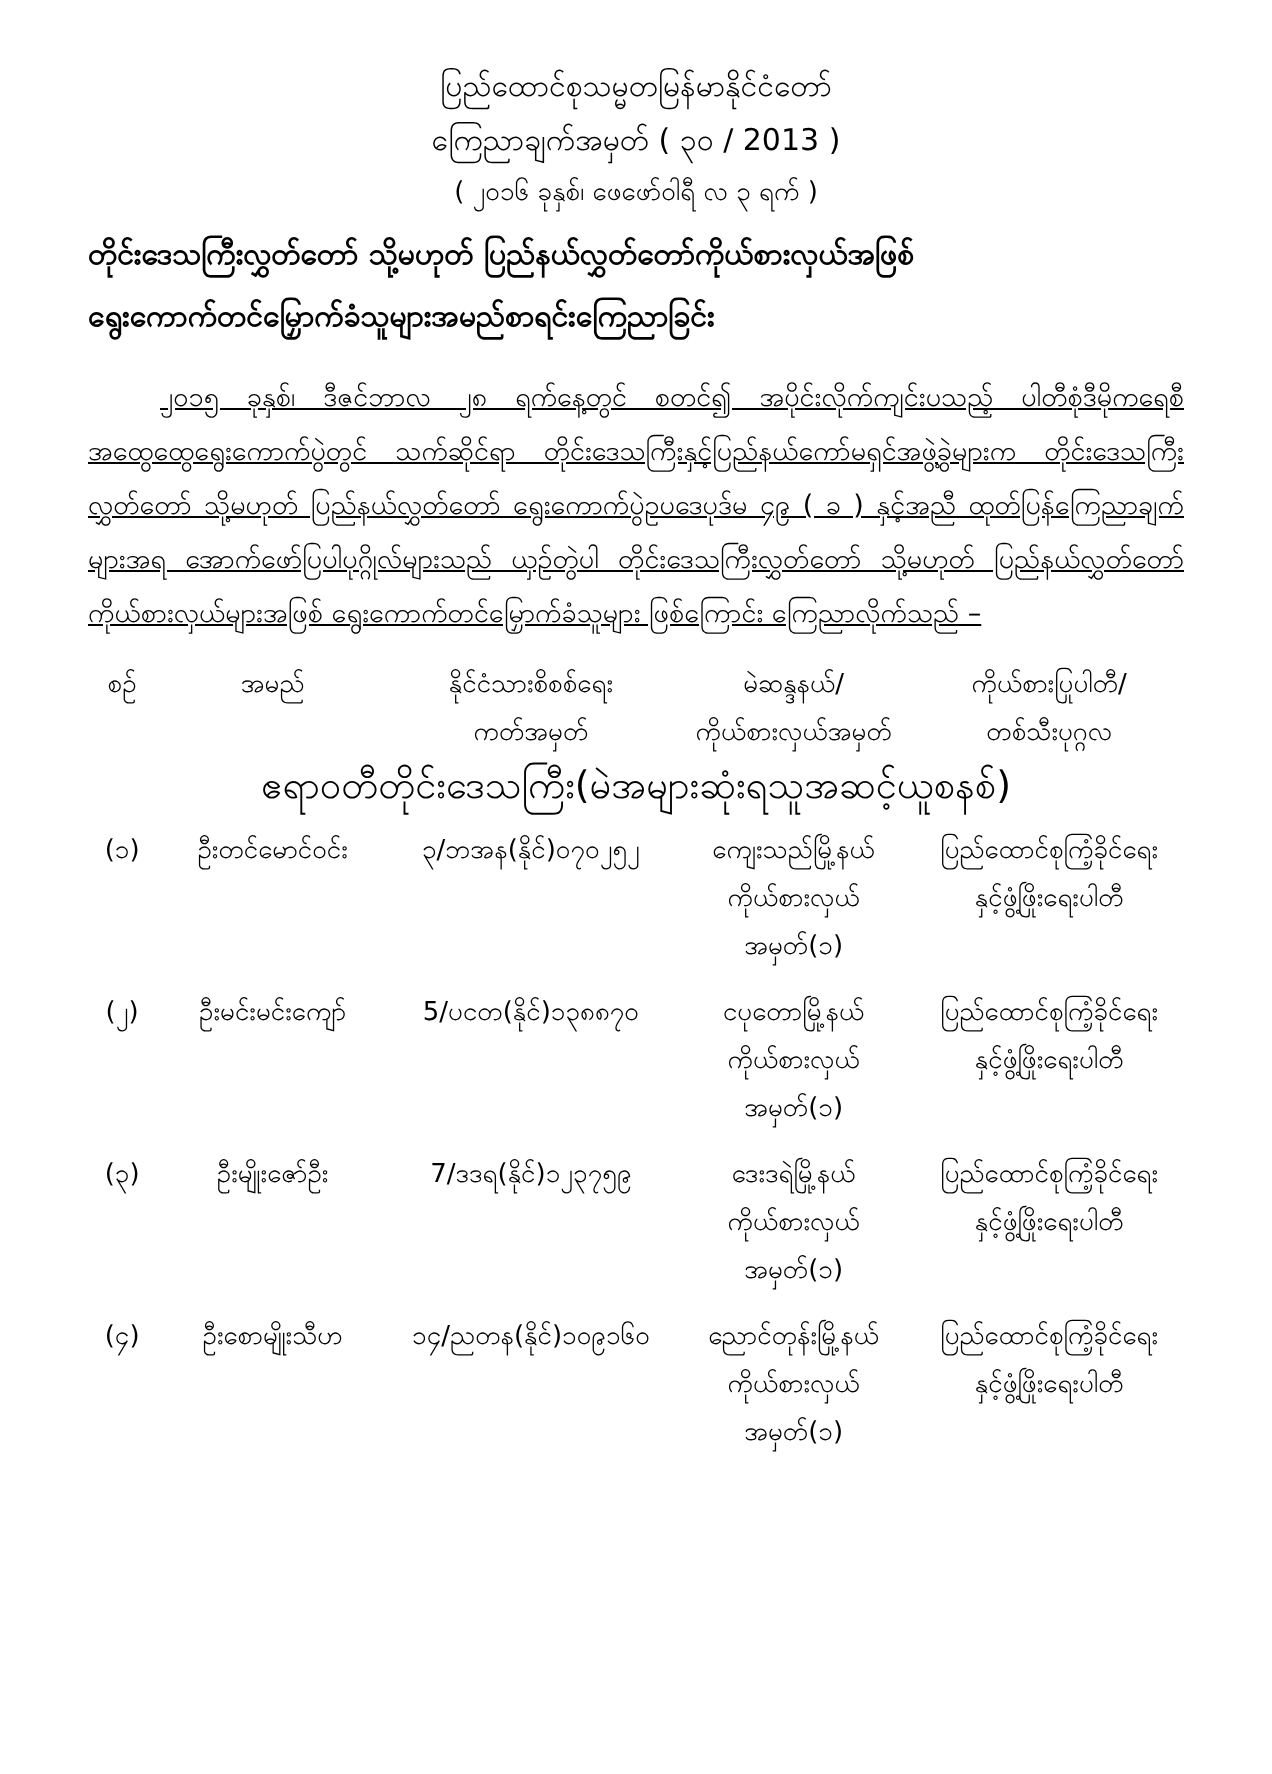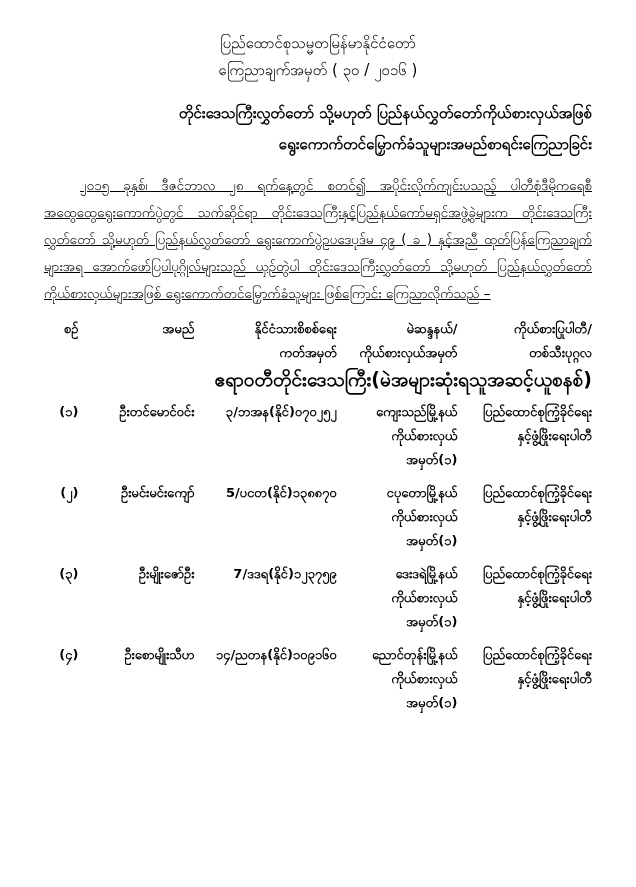--- a/index.html
+++ b/index.html
@@ -25,25 +25,25 @@
   .hdr-line {
     font-size: 15px;
     line-height: 27px;
     font-weight: normal;
   }
   .hdr-sub {
     font-size: 13px;
     line-height: 25px;
   }
   .title-block {
-    margin-top: 14px;
+    margin-top: 3px;
     font-size: 15px;
     line-height: 31px;
     font-weight: bold;
-    text-align: right;
+    text-align: left;
   }
   .body-block {
     margin-top: 12px;
     font-size: 13.5px;
     line-height: 27px;
     text-align: justify;
     text-decoration: underline;
   }
   .body-block p {
     margin: 0;
@@ -55,22 +55,22 @@
   .tbl {
     width: 100%;
     border-collapse: collapse;
     margin-top: 10px;
     font-size: 13px;
     line-height: 24px;
   }
   .tbl th, .tbl td {
     vertical-align: top;
     padding: 0;
-    font-weight: bold;
-    text-align: right;
+    font-weight: normal;
+    text-align: center;
   }
   .col-no      { width: 40px; }
   .col-name    { width: 146px; }
   .col-nrc     { width: 150px; }
   .col-const   { width: 140px; }
   .col-party   { width: 160px; }
   .hdr-row td {
     padding-bottom: 2px;
   }
   .subhead {
@@ -83,21 +83,22 @@
   }
   .nowrap { white-space: nowrap; }
 </style>
 </head>
 <body>
 
 <div class="page">
 
   <div class="center">
     <div class="hdr-line">ပြည်ထောင်စုသမ္မတမြန်မာနိုင်ငံတော်</div>
-    <div class="hdr-line">ကြေညာချက်အမှတ် ( ၃၀ / ၂၀၁၆ )</div>
+    <div class="hdr-line">ကြေညာချက်အမှတ် ( ၃၀ / 2013 )</div>
+    <div class="hdr-sub">( ၂၀၁၆ ခုနှစ်၊ ဖေဖော်ဝါရီ လ   ၃   ရက် )</div>
   </div>
 
   <div class="title-block">
     <div>တိုင်းဒေသကြီးလွှတ်တော် သို့မဟုတ် ပြည်နယ်လွှတ်တော်ကိုယ်စားလှယ်အဖြစ်</div>
     <div>ရွေးကောက်တင်မြှောက်ခံသူများအမည်စာရင်းကြေညာခြင်း</div>
   </div>
 
   <div class="body-block">
     <p class="indent-first">၂၀၁၅ ခုနှစ်၊ ဒီဇင်ဘာလ ၂၈ ရက်နေ့တွင် စတင်၍ အပိုင်းလိုက်ကျင်းပသည့် ပါတီစုံဒီမိုကရေစီ အထွေထွေရွေးကောက်ပွဲတွင်        သက်ဆိုင်ရာ      တိုင်းဒေသကြီးနှင့်ပြည်နယ်ကော်မရှင်အဖွဲ့ခွဲများက တိုင်းဒေသကြီးလွှတ်တော် သို့မဟုတ် ပြည်နယ်လွှတ်တော် ရွေးကောက်ပွဲဥပဒေပုဒ်မ ၄၉ ( ခ ) နှင့်အညီ ထုတ်ပြန်ကြေညာချက်များအရ  အောက်ဖော်ပြပါပုဂ္ဂိုလ်များသည် ယှဉ်တွဲပါ တိုင်းဒေသကြီးလွှတ်တော် သို့မဟုတ် ပြည်နယ်လွှတ်တော်ကိုယ်စားလှယ်များအဖြစ် ရွေးကောက်တင်မြှောက်ခံသူများ ဖြစ်ကြောင်း ကြေညာလိုက်သည် –</p>
   </div>

